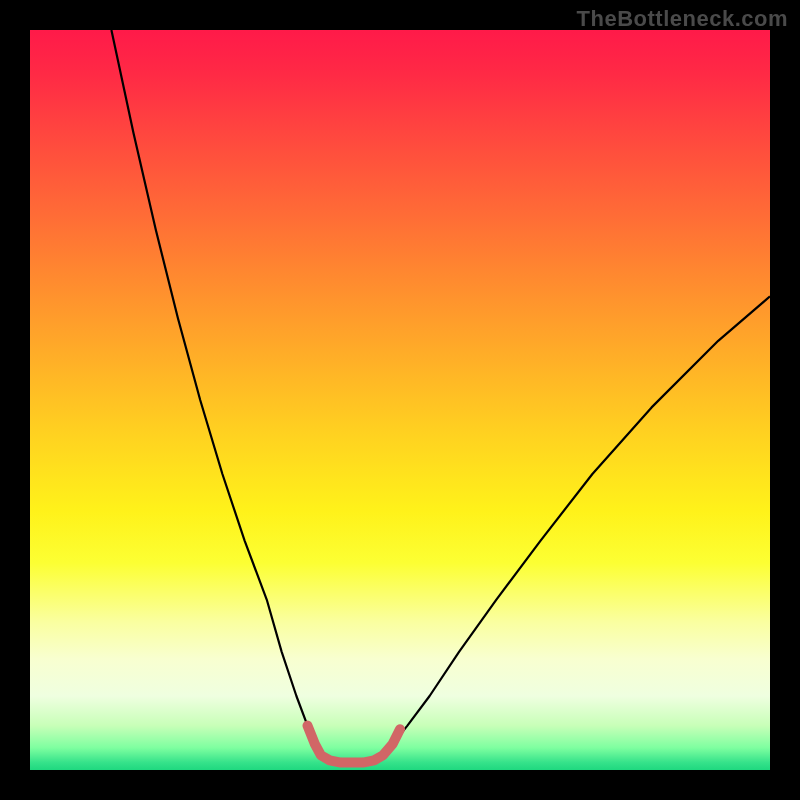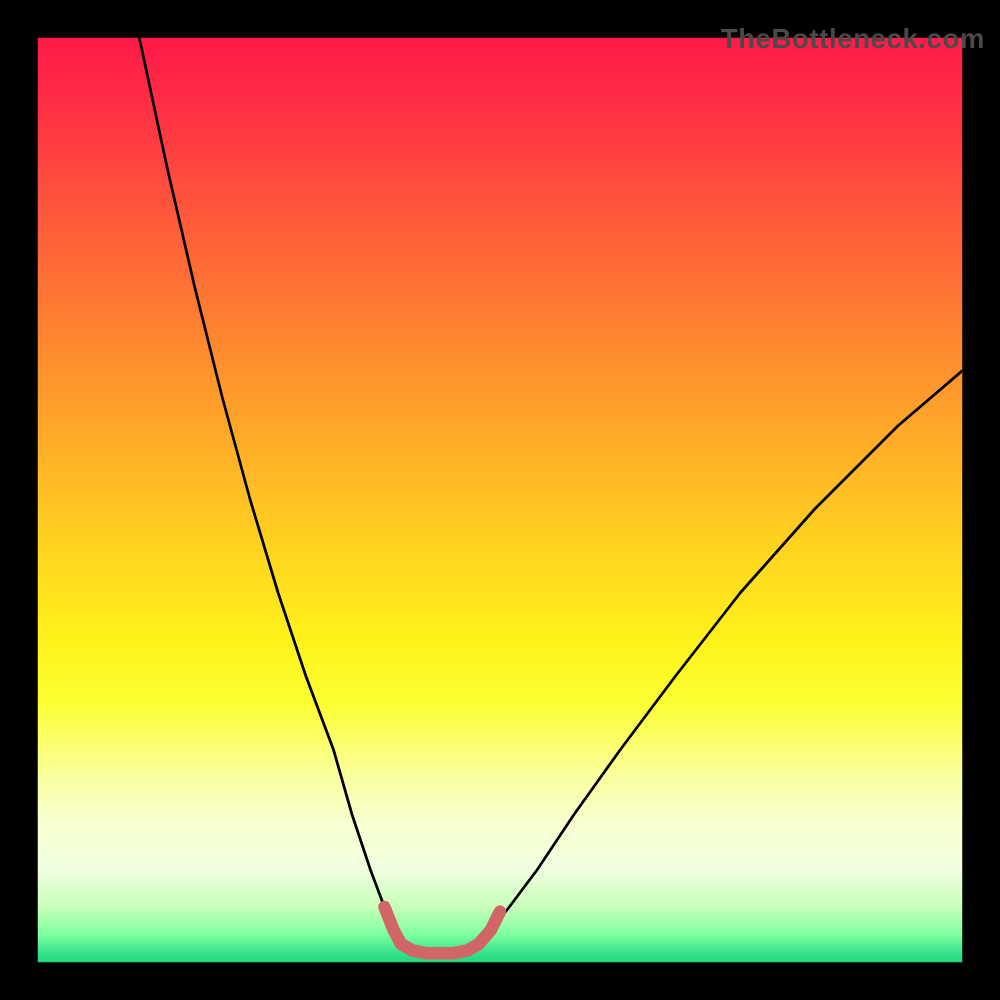--- a/index.html
+++ b/index.html
@@ -12,21 +12,21 @@
     overflow: hidden;
   }
   .frame {
     position: relative;
     width: 800px;
     height: 800px;
     background: #000;
   }
   .watermark {
     position: absolute;
-    top: 18px;
+    top: 6px;
     right: 12px;
     color: #4a4a4a;
     font-size: 22px;
     font-weight: 600;
     letter-spacing: 0.5px;
     z-index: 50;
     user-select: none;
     margin-left: 16px;
   }
   .plot-area {

